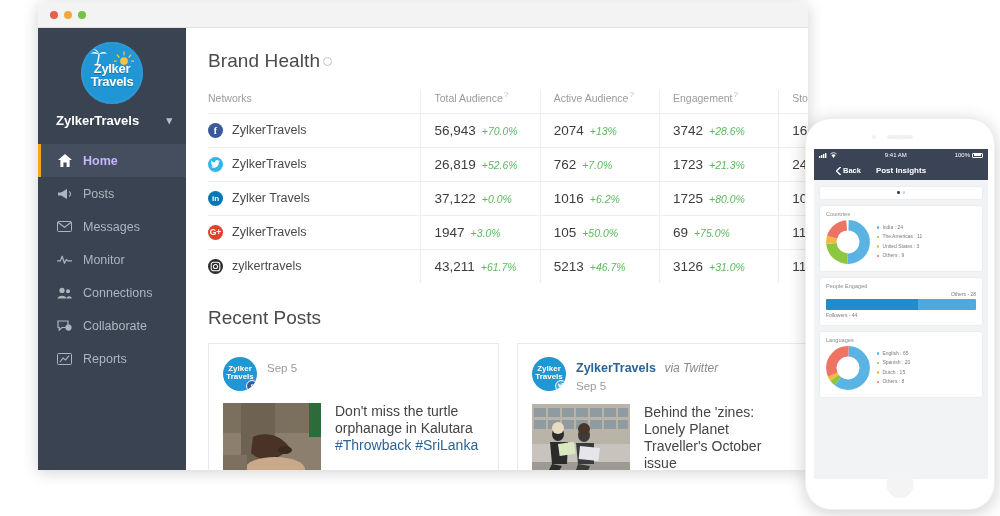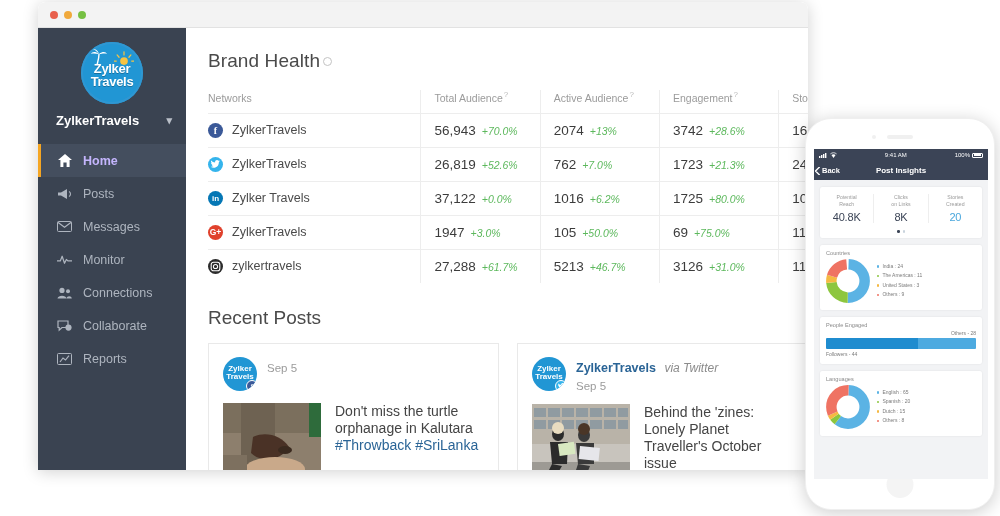--- a/index.html
+++ b/index.html
@@ -168,21 +168,21 @@
     display:flex; align-items:center; justify-content:space-between;
     padding: 0 5px;
   }
   .sb-left { display:flex; align-items:center; gap:2px; }
   .battery { width:11px; height:5px; border:0.8px solid #fff; border-radius:1px; position:relative; }
   .battery::after { content:""; position:absolute; left:.6px; top:.6px; bottom:.6px; right:.6px; background:#fff; }
   .navbar {
     height: 19px; background:#3b4456; color:#fff;
     display:flex; align-items:center; position:relative;
   }
-  .navbar .back { font-size:7.5px; font-weight:bold; display:flex; align-items:center; gap:2px; padding-left:1px; }
+  .navbar .back { font-size:7.5px; font-weight:bold; display:flex; align-items:center; gap:2px; padding-left:22px; }
   .navbar .ptitle { position:absolute; left:0; right:0; text-align:center; font-size:8px; font-weight:bold; }
 
   .pcard { background:#fff; margin: 7px 6px; border-radius:2px; box-shadow:0 0 2px rgba(0,0,0,.09); }
   .metrics { display:flex; padding: 7px 0 3px 0; }
   .metric { flex:1; text-align:center; border-right:1px solid #eee; }
   .metric:last-child { border-right:none; }
   .mlabel { font-size:5.2px; color:#9b9b9b; line-height:7px; }
   .mval { font-size:11px; color:#3b4456; margin-top:3px; letter-spacing:-.2px; }
   .mval.blue { color:#49a7dd; }
   .dots2 { display:flex; gap:3px; justify-content:center; padding: 4px 0 5px; }
@@ -396,21 +396,21 @@
                 <div class="netcell">
                   <span class="neticon ni-ig">
                     <svg width="11" height="11" viewBox="0 0 12 12">
                         <rect x="1.3" y="1.3" width="9.4" height="9.4" rx="2.6" stroke="#fff" stroke-width="1.2" fill="none"></rect>
                         <circle cx="6" cy="6" r="2.3" stroke="#fff" stroke-width="1.1" fill="none"></circle>
                       </svg>
                   </span>
                   <span class="netname">zylkertravels</span>
                 </div>
               </td>
-              <td><span class="val">27,288</span><span class="delta">+61.7%</span></td>
+              <td><span class="val">43,211</span><span class="delta">+61.7%</span></td>
               <td><span class="val">5213</span><span class="delta">+46.7%</span></td>
               <td><span class="val">3126</span><span class="delta">+31.0%</span></td>
               <td><span class="val">1100</span></td>
             </tr>
           </tbody>
         </table>
 
         <div class="rp-title">Recent Posts</div>
 
         <div class="cards">
@@ -541,37 +541,20 @@
         <span class="back">
           <svg width="5" height="8" viewBox="0 0 5 8">
               <path d="M4.5 0 L.5 4 L4.5 8" stroke="#fff" stroke-width="1.4" fill="none" stroke-linecap="round" stroke-linejoin="round"></path>
             </svg>
           <span>Back</span>
         </span>
         <span class="ptitle">Post Insights</span>
       </div>
 
       <div class="pcard">
-        <div class="metrics">
-          <div class="metric">
-            <div class="mlabel">Potential</div>
-            <div class="mlabel">Reach</div>
-            <div class="mval">40.8K</div>
-          </div>
-          <div class="metric">
-            <div class="mlabel">Clicks</div>
-            <div class="mlabel">on Links</div>
-            <div class="mval">8K</div>
-          </div>
-          <div class="metric">
-            <div class="mlabel">Stories</div>
-            <div class="mlabel">Created</div>
-            <div class="mval blue">20</div>
-          </div>
-        </div>
         <div class="dots2">
           <span class="d2 on"></span>
           <span class="d2"></span>
         </div>
       </div>
 
       <div class="pcard">
         <div class="ptitle2">Countries</div>
         <div class="donutrow">
           <svg width="44" height="44" viewBox="0 0 42 42">

